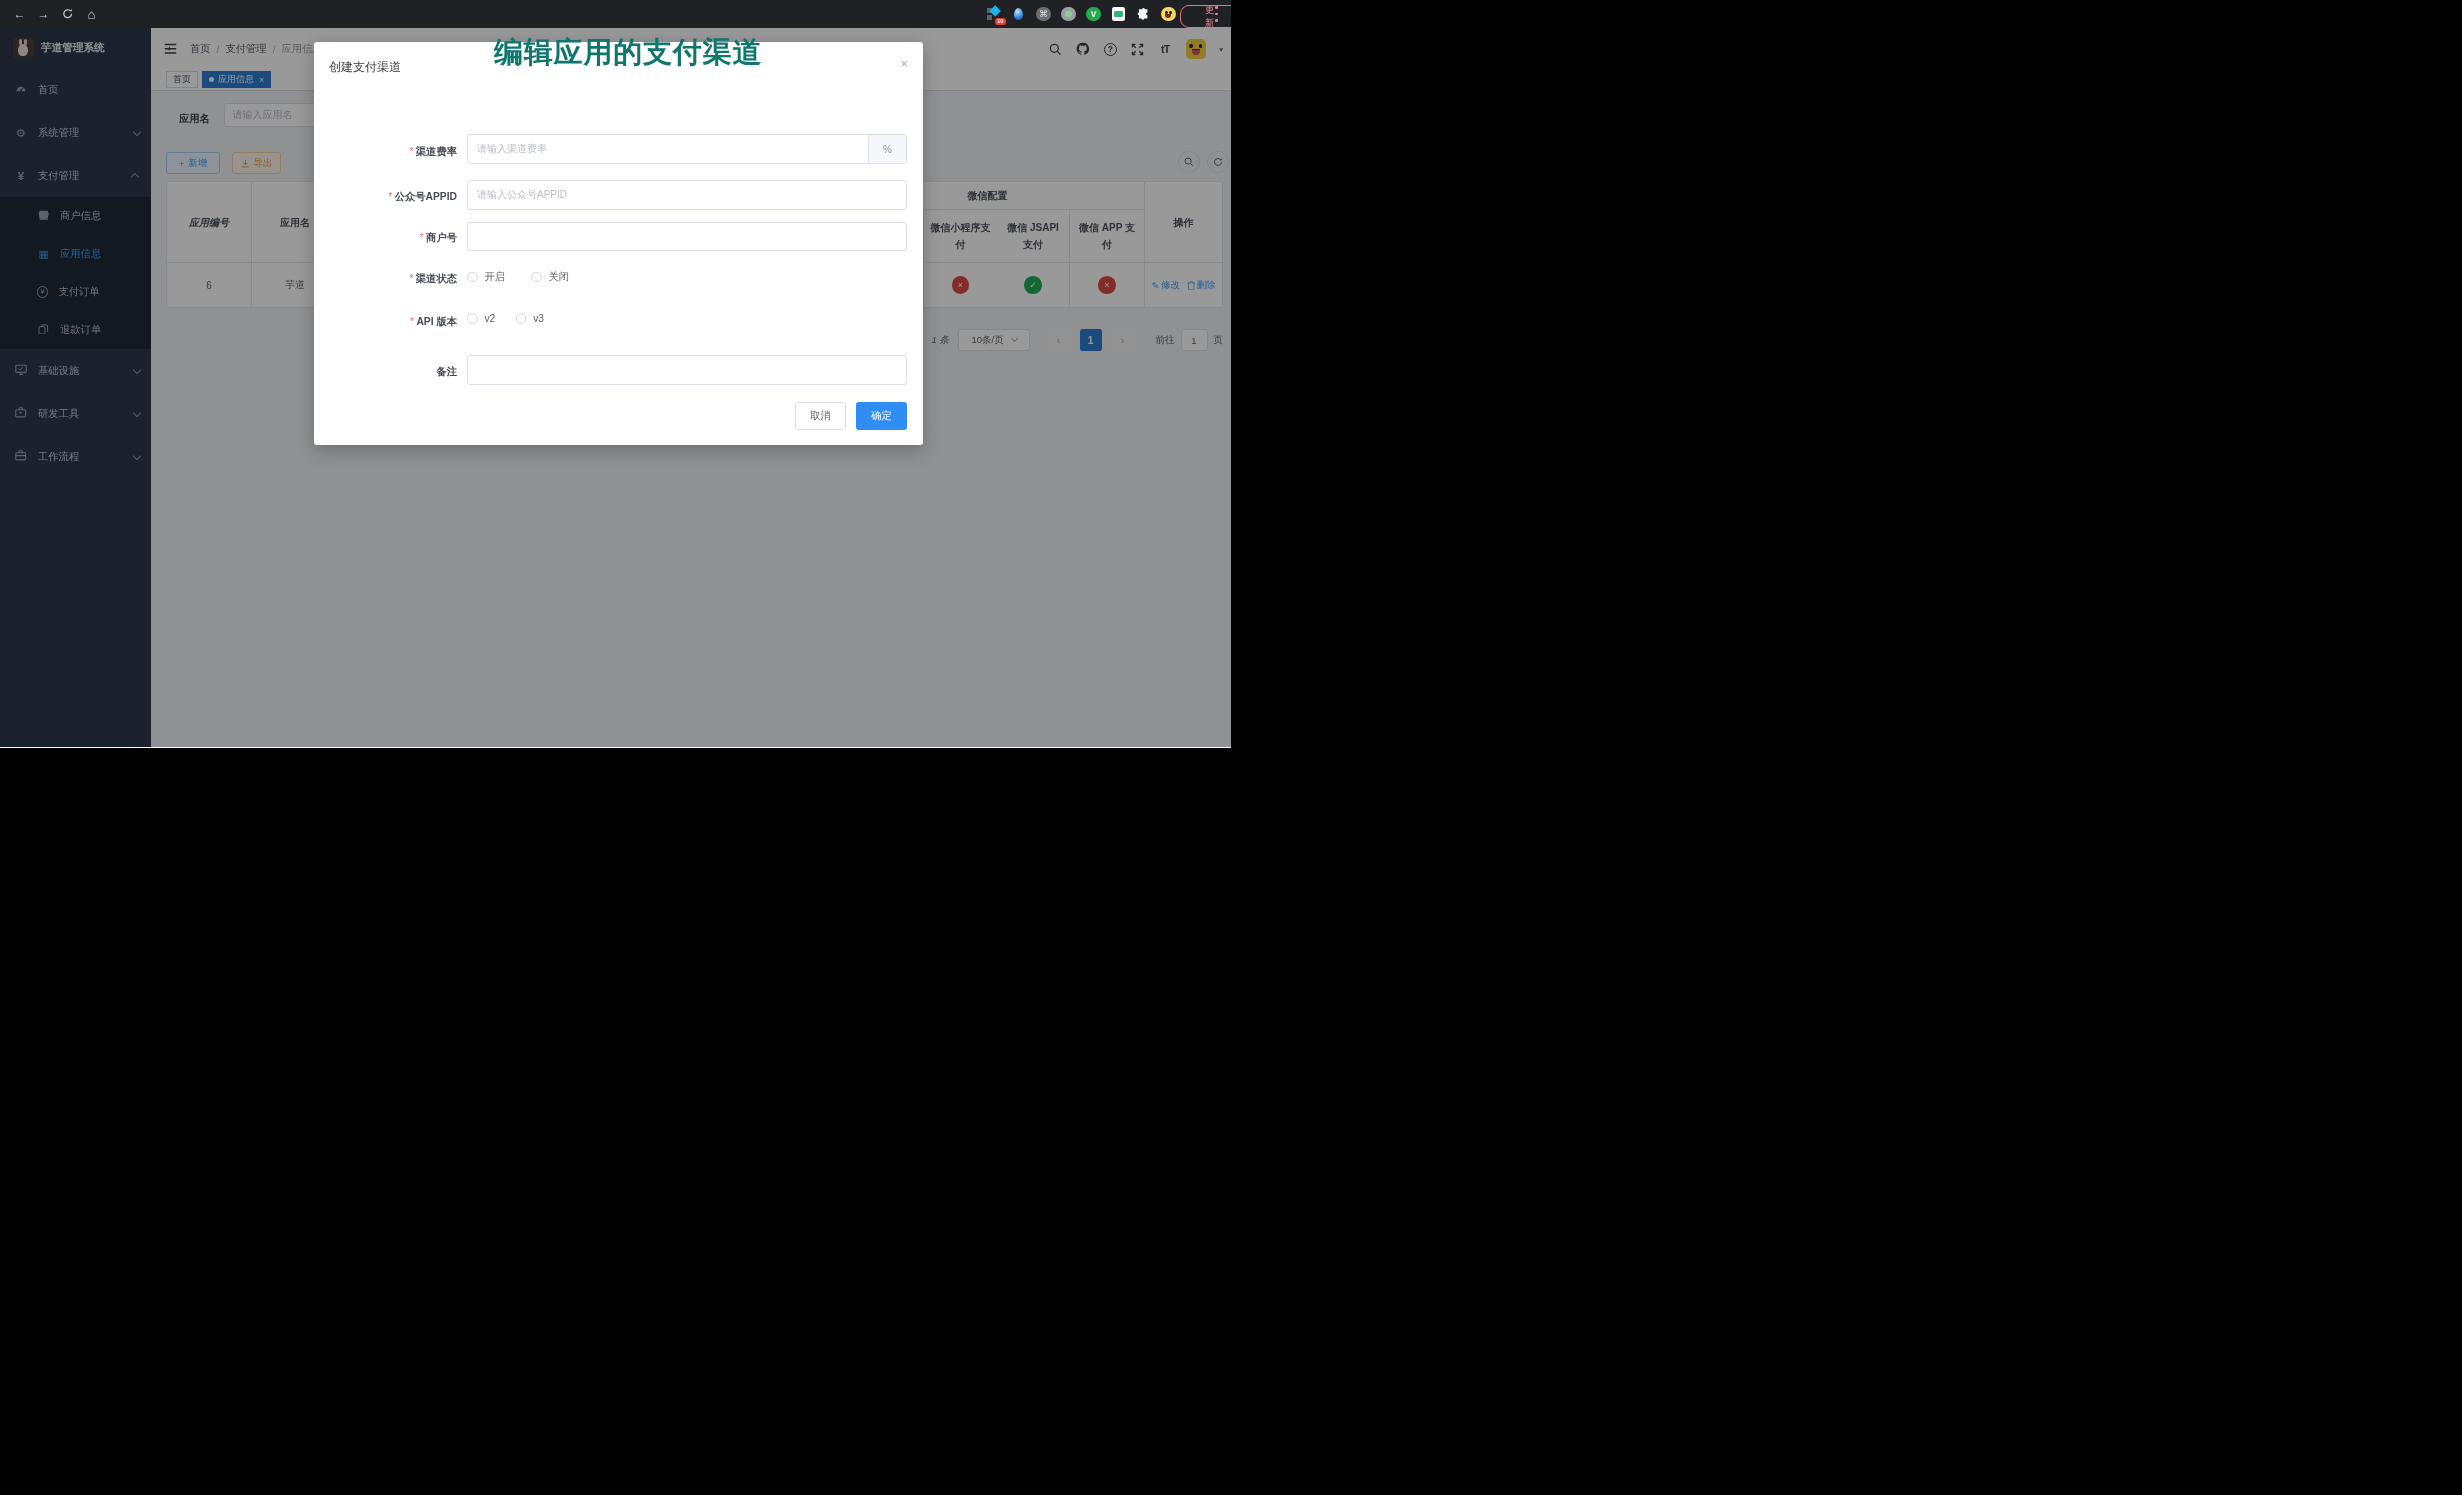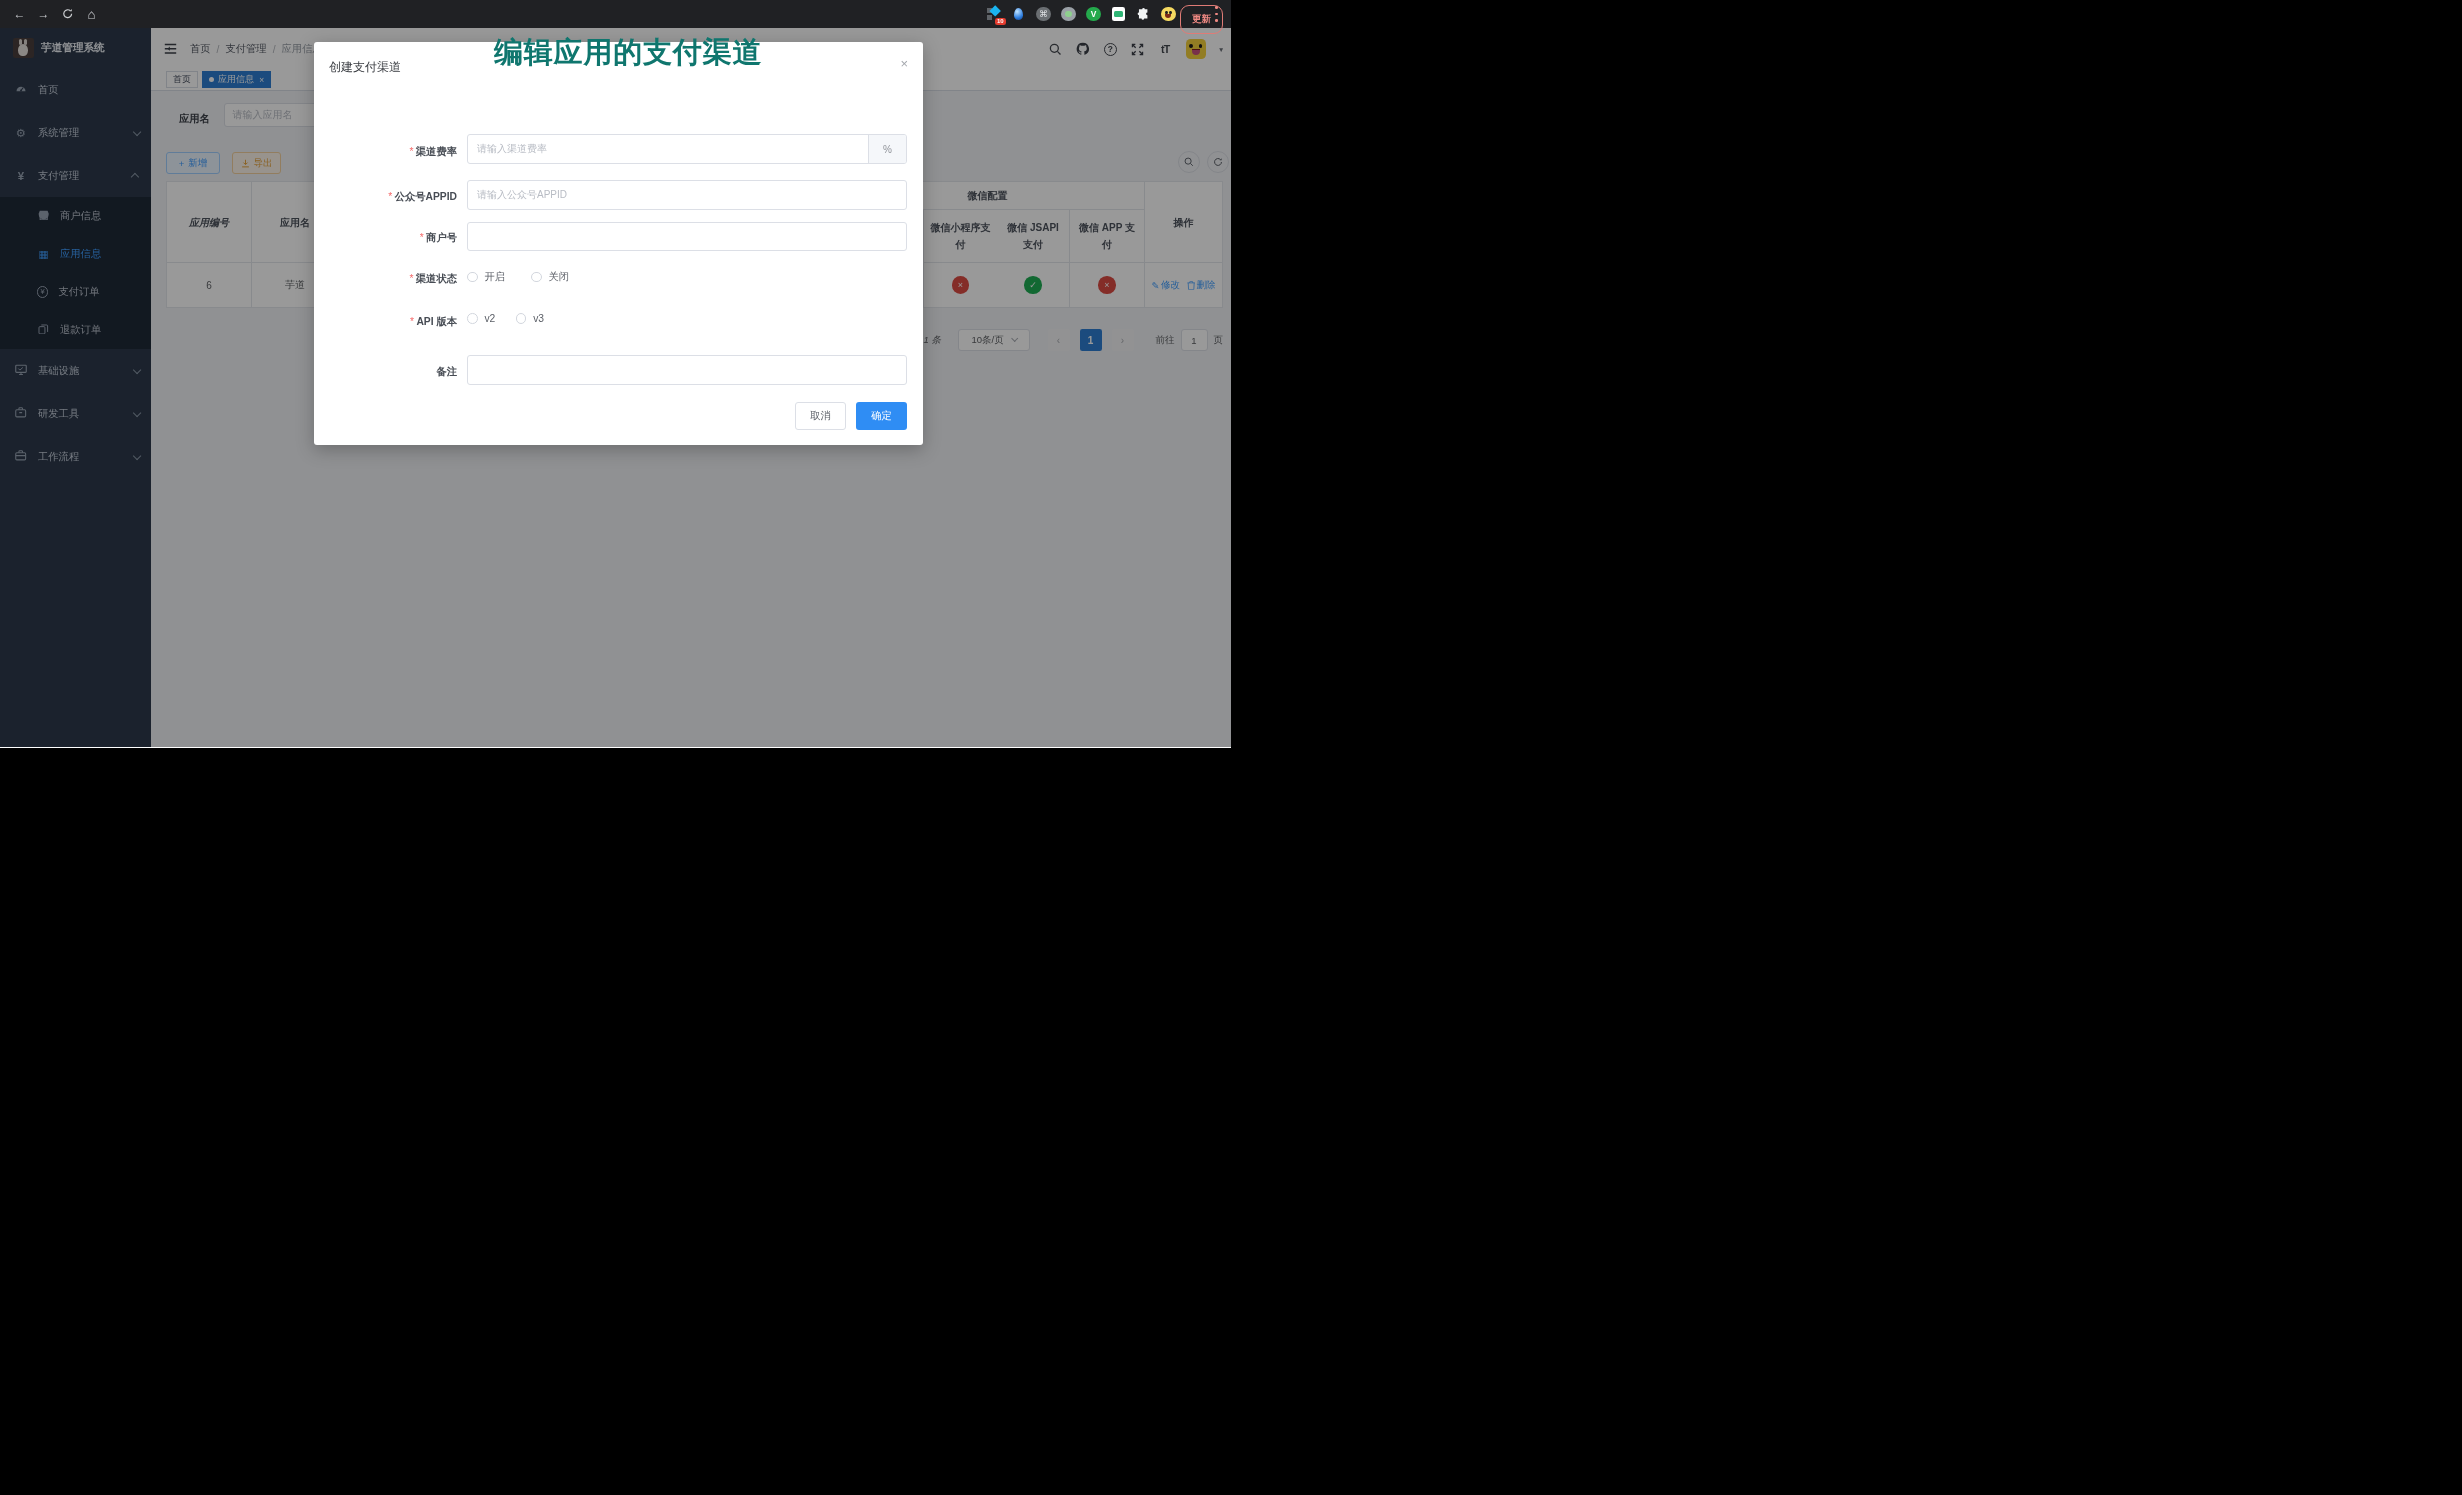--- a/index.html
+++ b/index.html
@@ -17,21 +17,21 @@
   .url b { color:#e8eaed; font-weight:normal; }
   .omni-right { margin-left:auto; display:flex; align-items:center; gap:10.6px; color:#c9cccf; }
   .exts { position:absolute; left:986px; top:0; height:28px; display:flex; align-items:center; gap:10px; }
   .ext { position:relative; width:15px; height:15px; display:flex; align-items:center; justify-content:center; cursor:pointer; }
   .badge { position:absolute; right:-4.6px; bottom:-3px; background:#e33b2e; color:#fff; font-size:6px; border-radius:2.3px; padding:0.4px 1.9px; font-weight:bold; }
   .sq2 { position:absolute; left:0.8px; top:1.5px; width:5.3px; height:5.3px; background:#5f6368; }
   .sq2b { position:absolute; left:0.8px; top:8.4px; width:5.3px; height:5.3px; background:#5f6368; }
   .diamond { position:absolute; left:4.6px; top:0.8px; width:8.4px; height:8.4px; background:#19b5f1; transform:rotate(45deg); }
   .balloon { width:9px; height:11.4px; background:radial-gradient(circle at 35% 30%, #bfe3ff, #2f7fe0 60%, #123e86); border-radius:50% 50% 50% 50%/60% 60% 40% 40%; }
   .circle-ic { width:14.4px; height:14.4px; border-radius:50%; display:flex; align-items:center; justify-content:center; }
-  .update-pill { position:absolute; left:1180px; top:5.3px; height:29px; padding:0 11px; border:1.1px solid #e07b76; border-radius:9px; color:#ef8983; font-size:9.5px; display:flex; align-items:center; cursor:pointer;font-weight:bold; }
+  .update-pill { position:absolute; left:1180px; top:5.3px; height:23px; padding:0 24px; border:1.1px solid #e07b76; border-radius:9px; color:#ef8983; font-size:9.5px; display:flex; align-items:center; cursor:pointer; }
   .dots3 { position:absolute; left:1215px; top:6px; width:3px; height:16px; display:flex; flex-direction:column; justify-content:space-between; cursor:pointer; }
   .dots3 i { width:2.7px; height:2.7px; background:#ef8983; border-radius:50%; }
 
   
   .app { position:absolute; left:0; top:28px; width:1231px; height:719px; background:#f0f2f5; }
 
   
   .sidebar { position:absolute; left:0; top:0; width:151px; height:100%; background:#2d3a4b; }
   .logo-row { height:40px; display:flex; align-items:center; padding-left:13px; gap:7.6px; }
   .logo-img { width:20.5px; height:20.5px; border-radius:2.3px; background:#4a3f3c; position:relative; overflow:hidden; flex:none; }
@@ -86,21 +86,21 @@
   .tcell.h { font-weight:bold; color:#4e545e; line-height:1.7; }
   .ttop { border-top:0.8px solid #e3e6ec; }
   .tleft { border-left:0.8px solid #e3e6ec; }
   .statc { width:17.5px; height:17.5px; border-radius:50%; display:flex; align-items:center; justify-content:center; color:#fff; font-size:9px; }
   .statc.bad { background:#dd4b43; }
   .statc.ok { background:#1fae54; }
   .oplink { color:#409eff; font-size:9.5px; cursor:pointer; display:inline-flex; align-items:center; gap:1.5px; }
 
   
   .pag { position:absolute; top:301px; right:9px; height:22px; display:flex; align-items:center; font-size:9.5px; color:#606266; }
-  .pag .total { margin-right:17px;font-style:italic; }
+  .pag .total { margin-right:9px;font-style:italic; }
   .psel { width:72px; height:22px; border:0.8px solid #dcdfe6; border-radius:3px; background:#fff; display:flex; align-items:center; justify-content:center; gap:7.6px; cursor:pointer; }
   .psel .pcar { width:5.3px; height:5.3px; border-right:1px solid #a8abb2; border-bottom:1px solid #a8abb2; transform:rotate(45deg) translateY(-1.5px); }
   .pbtn { width:22px; height:22px; border-radius:2.3px; display:flex; align-items:center; justify-content:center; cursor:pointer; font-size:10px; }
   .pbtn.gray { background:#f4f4f5; color:#a8abb2; margin-left:17.5px; }
   .pbtn.num { background:#2d7dd2; color:#fff; font-weight:bold; margin-left:10px; }
   .pbtn.gray2 { background:#f4f4f5; color:#a8abb2; margin-left:10px; }
   .pag .goto { margin-left:22px; }
   .pag .ginput { width:27px; height:22px; border:0.8px solid #dcdfe6; border-radius:3px; background:#fff; margin:0 6px; display:flex; align-items:center; justify-content:center; color:#606266; }
 
   

